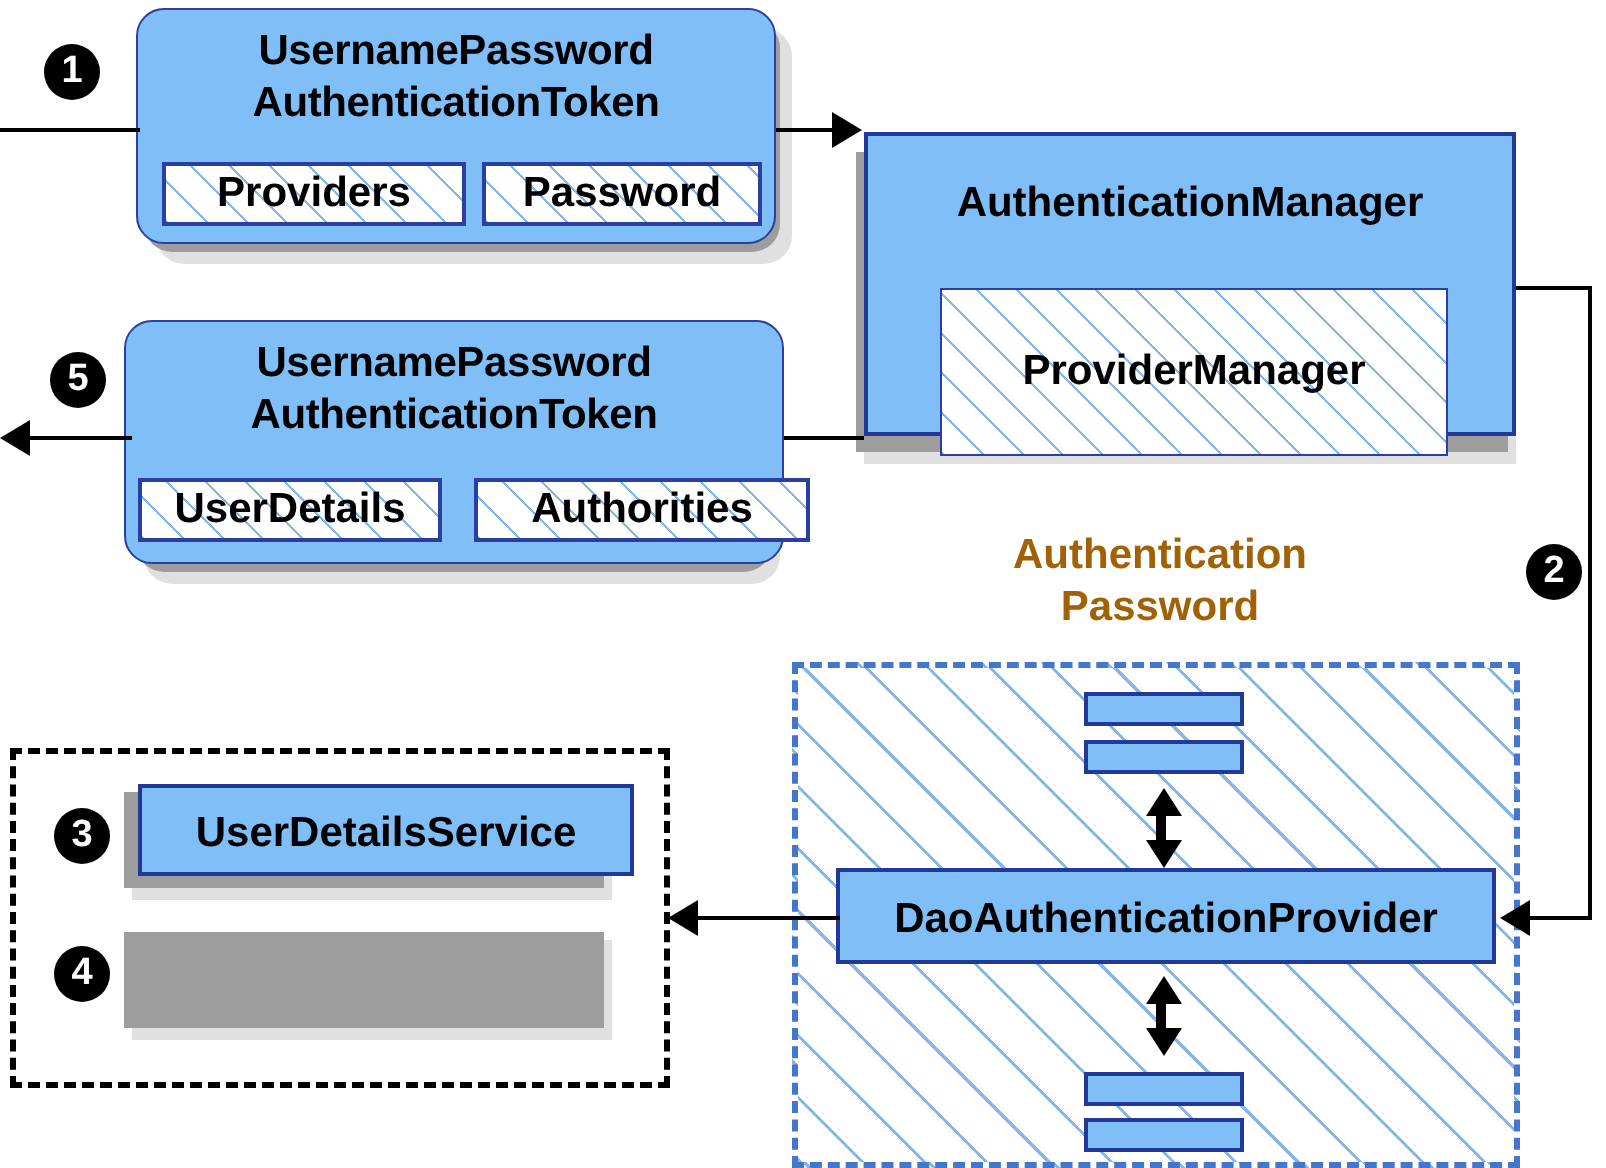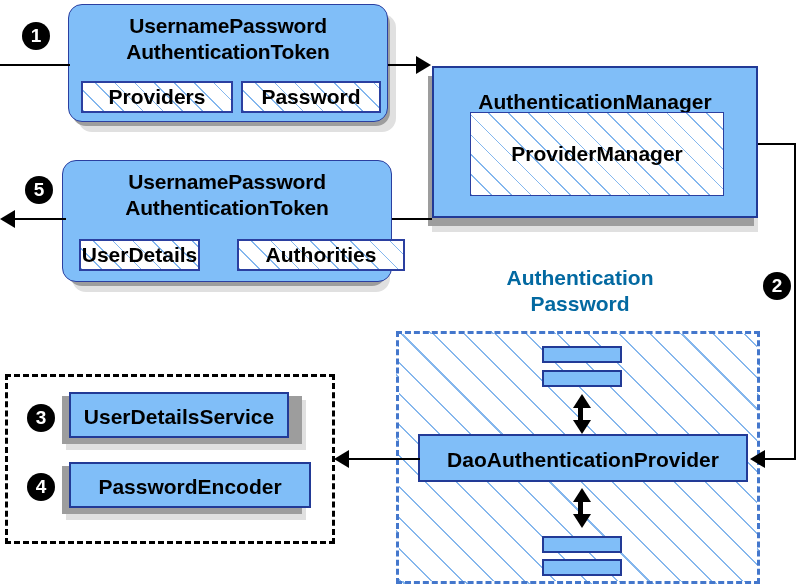--- a/index.html
+++ b/index.html
@@ -124,21 +124,21 @@
         rgba(255,255,255,0) 1.5px,
         rgba(255,255,255,0) 22px);
     z-index: 2;
   }
 
   
   .plain-label {
     position: absolute;
     font-size: 21px;
     font-weight: bold;
-    color: #0369a1;
+    color: #a16207;
     text-align: center;
     line-height: 26px;
   }
 
   
   .hline {
     position: absolute;
     height: 0;
     border-top: 2px solid #000000;
     z-index: 30;
@@ -212,40 +212,40 @@
   </div>
 
   <div class="hline" style="left:388px; top:64px; width:30px;"></div>
   <div class="arrow-right" style="left:416px; top:56px;"></div>
 
   <div class="shadow-light" style="left:432px; top:80px; width:326px; height:152px;"></div>
   <div class="shadow-deep" style="left:428px; top:76px; width:326px; height:150px;"></div>
 
   <div class="blue-box thick" style="left:432px; top:66px; width:326px; height:152px;">
     <div class="box-title" style="top:22px;">AuthenticationManager</div>
-    <div class="hatch-field" style="left:36px; top:44px; width:254px; height:84px; border-width:1px;">ProviderManager</div>
+    <div class="hatch-field" style="left:36px; top:76px; width:254px; height:84px; border-width:1px;">ProviderManager</div>
   </div>
 
   <div class="hline" style="left:758px; top:143px; width:38px;"></div>
   <div class="vline" style="left:794px; top:143px; height:316px;"></div>
   <div class="hline" style="left:762px; top:458px; width:34px;"></div>
   <div class="arrow-left" style="left:750px; top:450px;"></div>
 
   <div class="num-circle" style="left:763px; top:272px;">2</div>
 
   <div class="num-circle" style="left:25px; top:176px;">5</div>
 
   <div class="shadow-light" style="left:72px; top:174px; width:318px; height:118px; border-radius:14px;"></div>
   <div class="shadow-deep" style="left:68px; top:170px; width:318px; height:116px; border-radius:14px;"></div>
 
   <div class="token-card" style="left:62px; top:160px; width:330px; height:122px;">
     <div class="token-title" style="top:8px;">UsernamePassword</div>
     <div class="token-title" style="top:34px;">AuthenticationToken</div>
 
-    <div class="hatch-field" style="left:16px; top:78px; width:121px; height:32px;">UserDetails</div>
+    <div class="hatch-field" style="left:6px; top:78px; width:152px; height:32px;">UserDetails</div>
     <div class="hatch-field" style="left:174px; top:78px; width:168px; height:32px;">Authorities</div>
   </div>
 
   <div class="hline" style="left:392px; top:218px; width:40px;"></div>
 
   <div class="hline" style="left:14px; top:218px; width:52px;"></div>
   <div class="arrow-left" style="left:0px; top:210px;"></div>
 
   <div class="plain-label" style="left:460px; top:265px; width:240px;">
     <div>Authentication</div>
@@ -278,26 +278,23 @@
   <div class="hline" style="left:348px; top:458px; width:72px;"></div>
   <div class="arrow-left" style="left:334px; top:450px;"></div>
 
   <div class="dashed-black" style="left:5px; top:374px; width:330px; height:170px;"></div>
 
   <div class="num-circle" style="left:27px; top:404px;">3</div>
 
   <div class="shadow-light" style="left:66px; top:400px; width:240px; height:50px;"></div>
   <div class="shadow-deep" style="left:62px; top:396px; width:240px; height:48px;"></div>
 
-  <div class="blue-box thick" style="left:69px; top:392px; width:220px; height:46px;">
+  <div class="blue-box thick" style="left:69px; top:392px; width:248px; height:46px;">
     <div class="box-title" style="top:11px;">UserDetailsService</div>
   </div>
 
   <div class="num-circle" style="left:27px; top:473px;">4</div>
 
   <div class="shadow-light" style="left:66px; top:470px; width:240px; height:50px;"></div>
   <div class="shadow-deep" style="left:62px; top:466px; width:240px; height:48px;"></div>
 
-  <div class="blue-box thick" style="left:69px; top:462px; width:242px; height:46px;">
-    <div class="box-title" style="top:11px;">PasswordEncoder</div>
-  </div>
 
 </div>
 
 </body></html>

